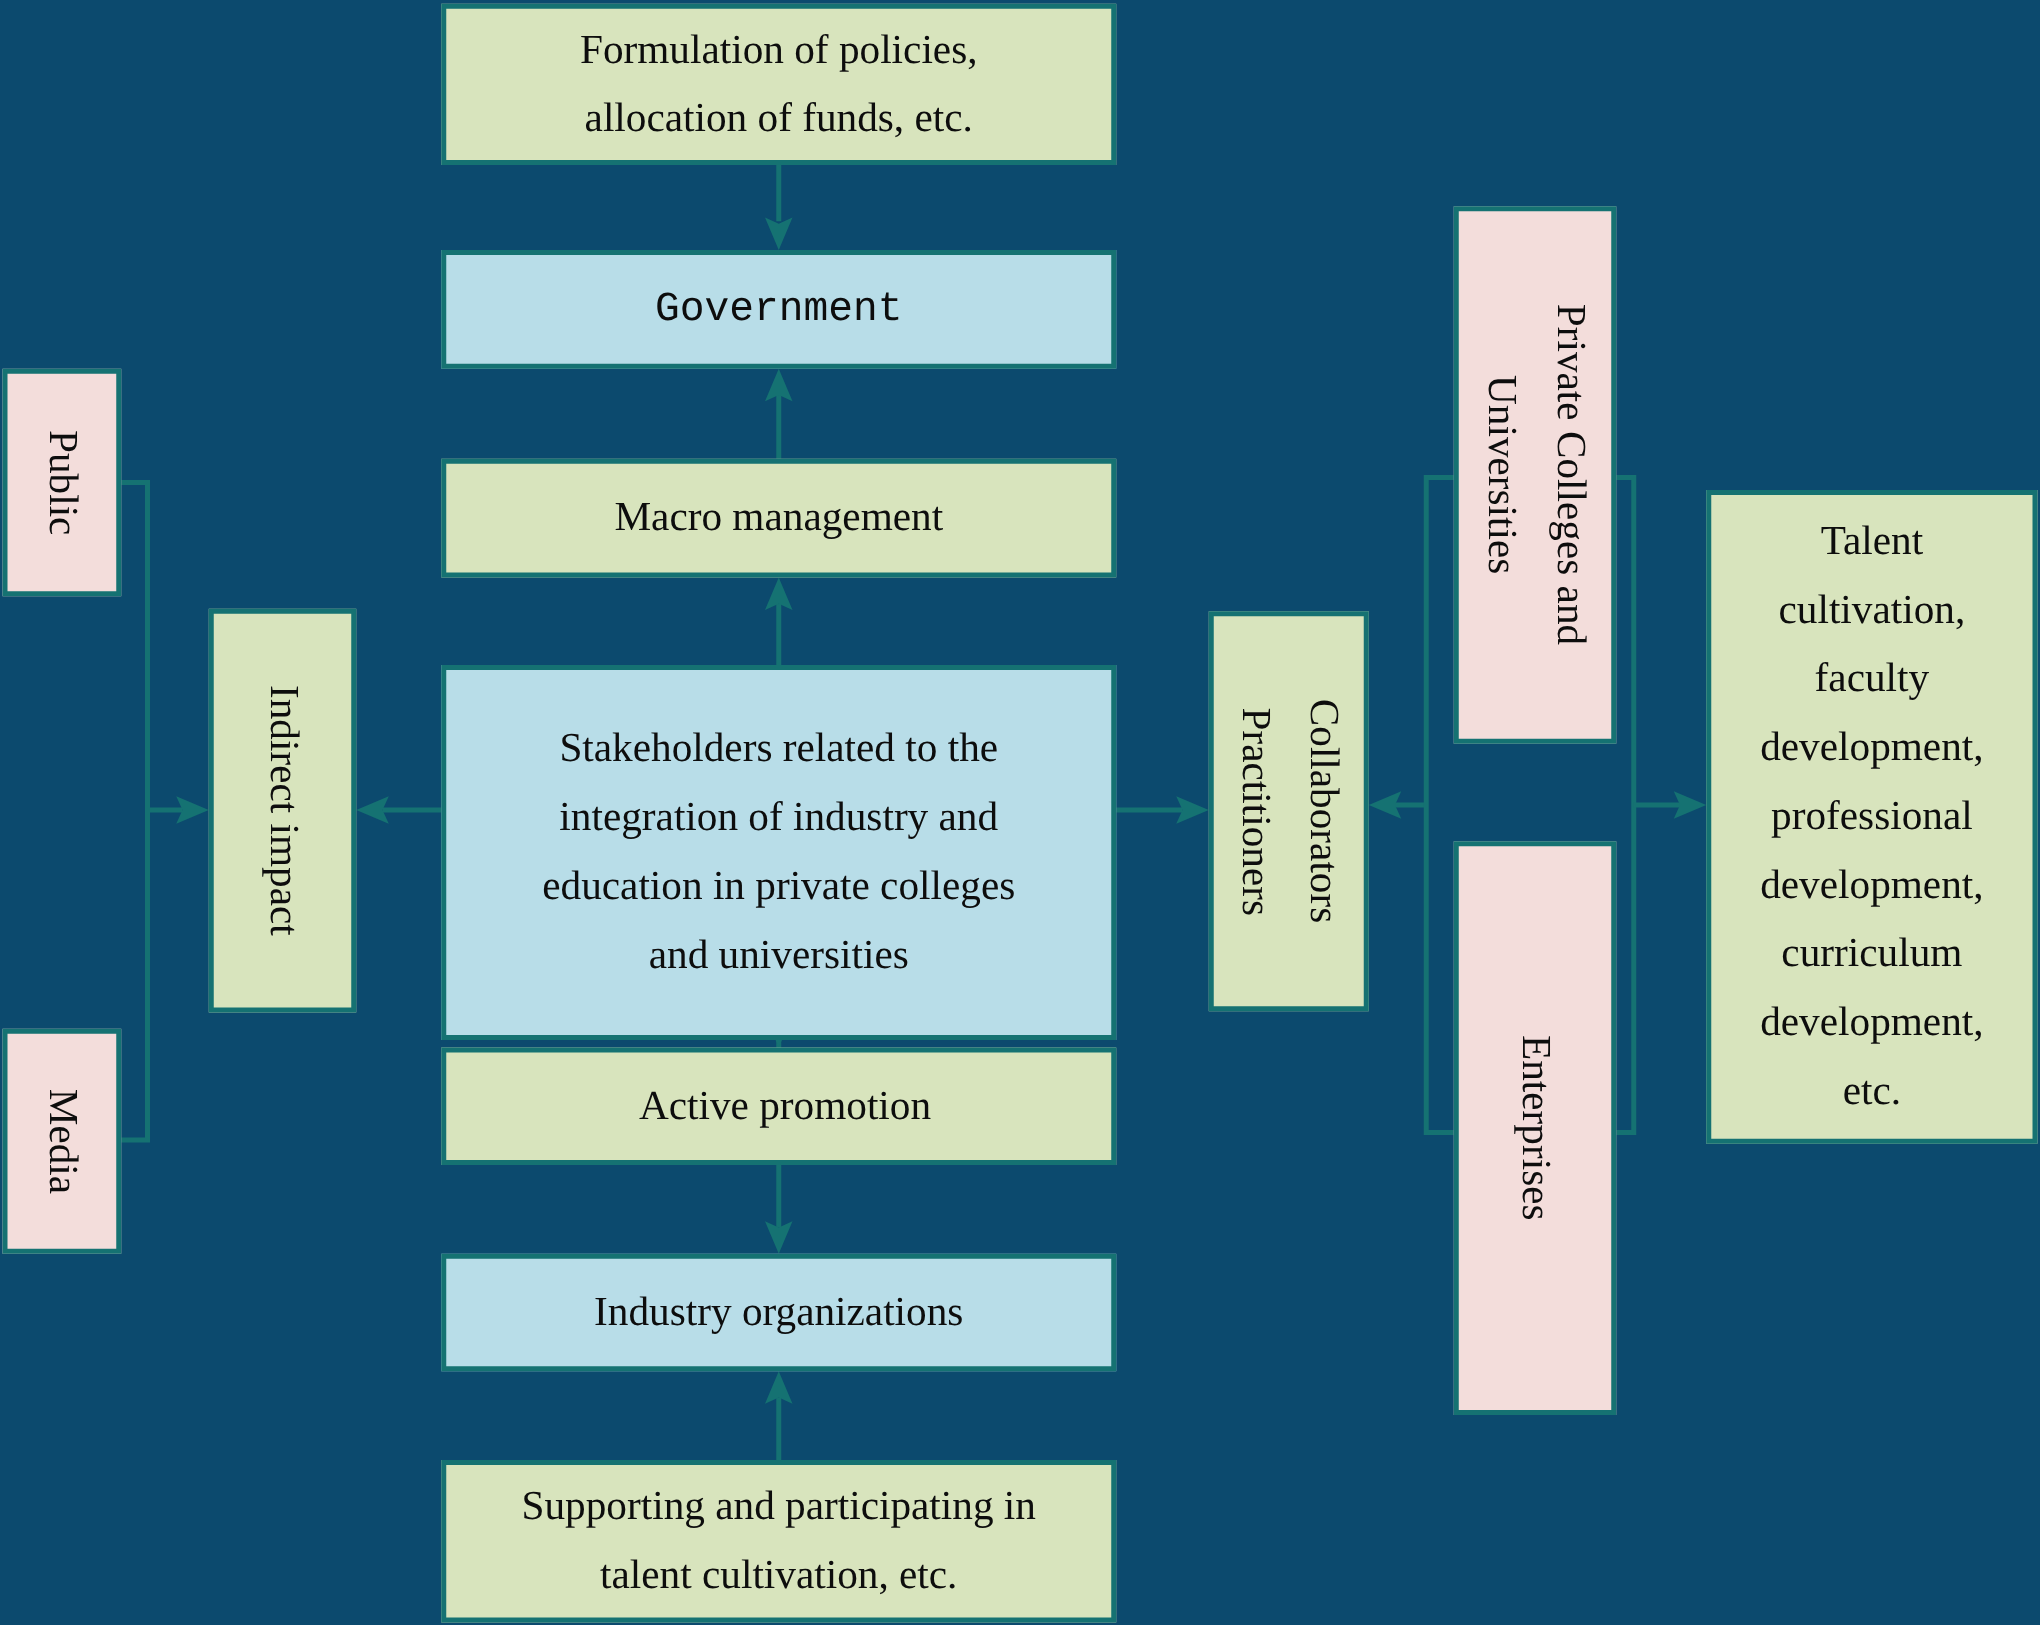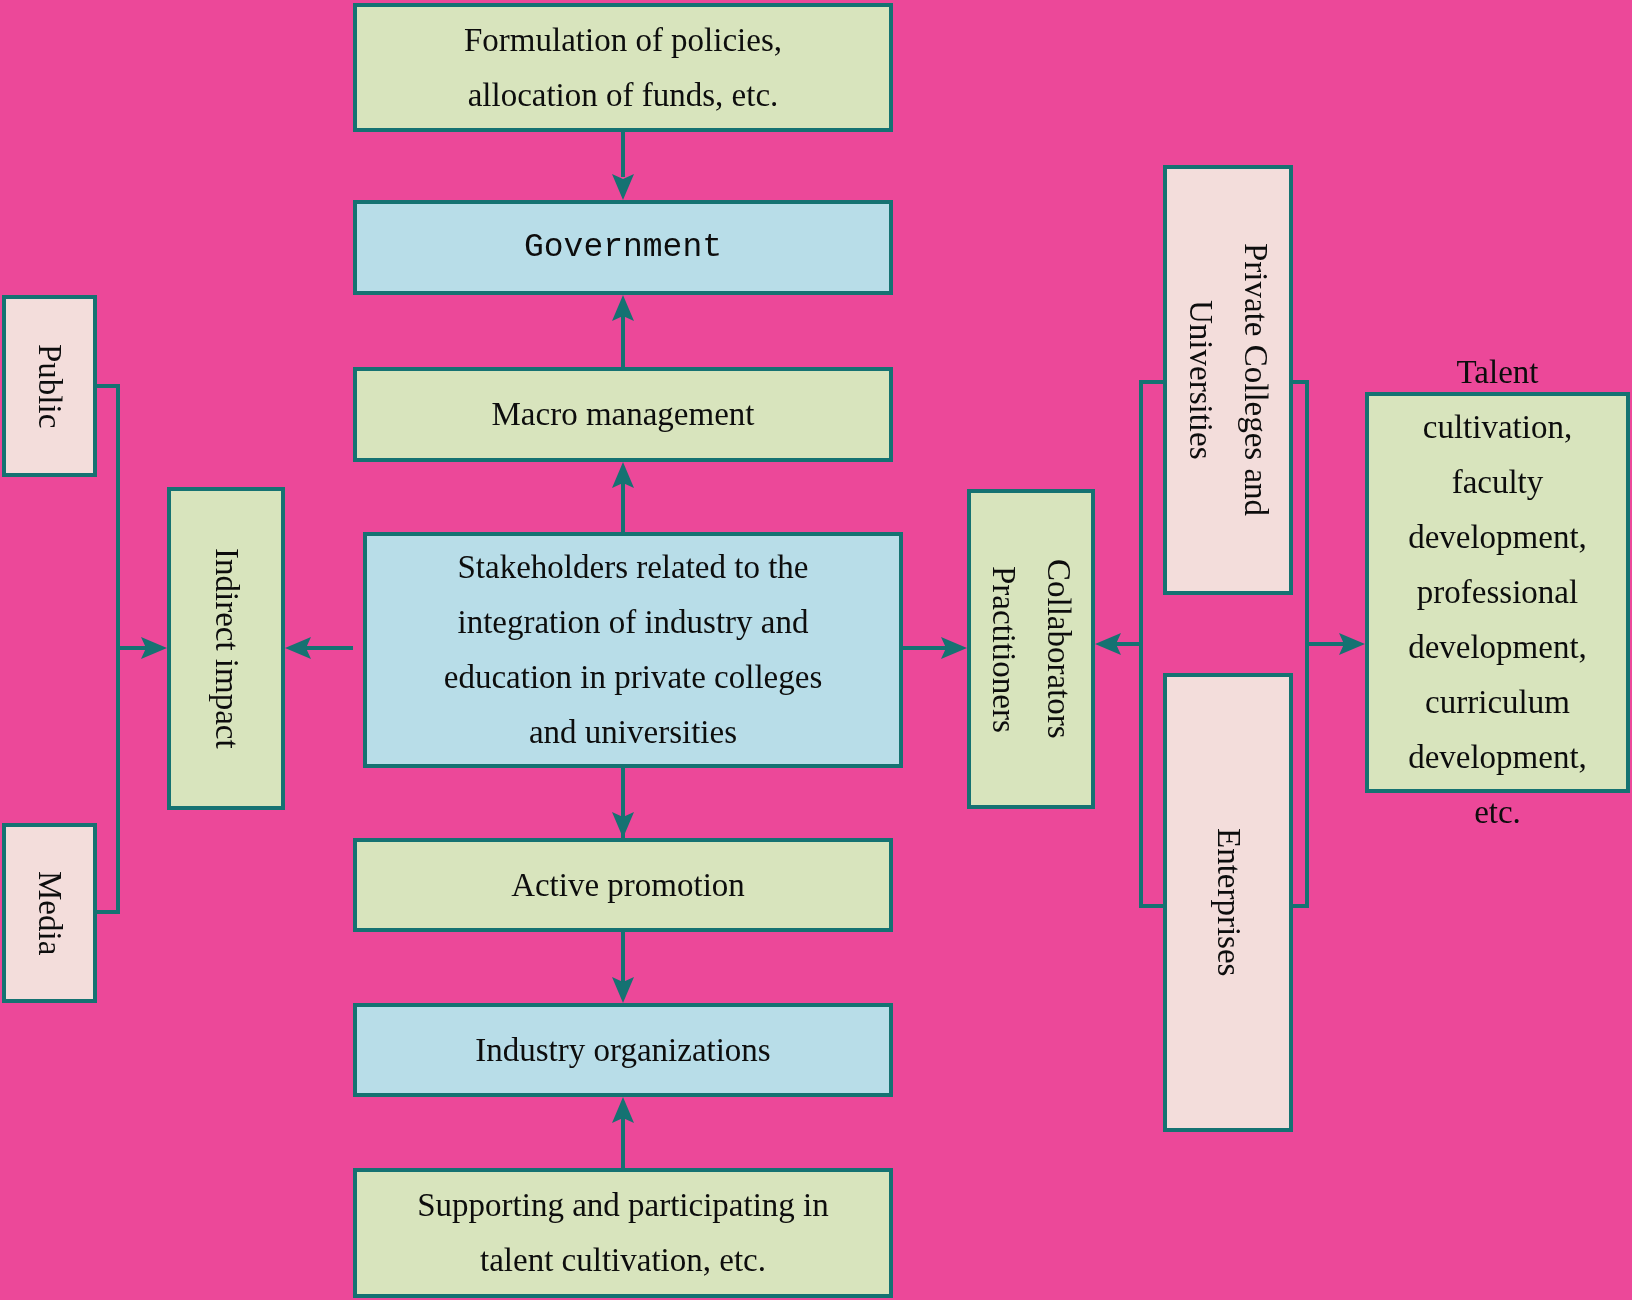--- a/index.html
+++ b/index.html
@@ -1,17 +1,17 @@
 <!DOCTYPE html>
 <html><head>
 <meta charset="utf-8">
 <style>
   html,body{margin:0;padding:0;background:#ffffff;}
   .canvas{
-    position:relative;width:1632px;height:1300px;background:#ec4899;overflow:hidden;
+    position:relative;width:1632px;height:1300px;background:#0c4a6e;overflow:hidden;
     font-family:"Liberation Serif","DejaVu Serif",serif;color:#0d0d0d;
   }
   .connectors{position:absolute;left:0;top:0;width:1632px;height:1300px;z-index:0;}
   .box{
     position:absolute;box-sizing:border-box;border:4px solid #157272;z-index:1;
     display:flex;align-items:center;justify-content:center;text-align:center;
     font-size:33px;line-height:55px;
   }
   .green{background:#d8e4bd;}
   .blue{background:#b8dde8;}
@@ -65,21 +65,21 @@
   </div>
 
   <div class="box blue" style="left:353px;top:200px;width:540px;height:95px;font-family:Liberation Mono, monospace;">
     <span class="label">Government</span>
   </div>
 
   <div class="box green" style="left:353px;top:367px;width:540px;height:95px;">
     <span class="label">Macro management</span>
   </div>
 
-  <div class="box blue" style="left:363px;top:532px;width:540px;height:236px;">
+  <div class="box blue" style="left:353px;top:532px;width:540px;height:300px;">
     <span class="label">Stakeholders related to the
 integration of industry and
 education in private colleges
 and universities</span>
   </div>
 
   <div class="box green" style="left:353px;top:838px;width:540px;height:94px;padding-left:10px;">
     <span class="label">Active promotion</span>
   </div>
 
@@ -111,21 +111,21 @@
 
   <div class="box pink vert" style="left:1163px;top:165px;width:130px;height:430px;">
     <span class="label">Private Colleges and
 Universities</span>
   </div>
 
   <div class="box pink vert" style="left:1163px;top:673px;width:130px;height:459px;">
     <span class="label">Enterprises</span>
   </div>
 
-  <div class="box green" style="left:1365px;top:392px;width:265px;height:401px;">
+  <div class="box green" style="left:1365px;top:392px;width:265px;height:523px;">
     <span class="label">Talent
 cultivation,
 faculty
 development,
 professional
 development,
 curriculum
 development,
 etc.</span>
   </div>

